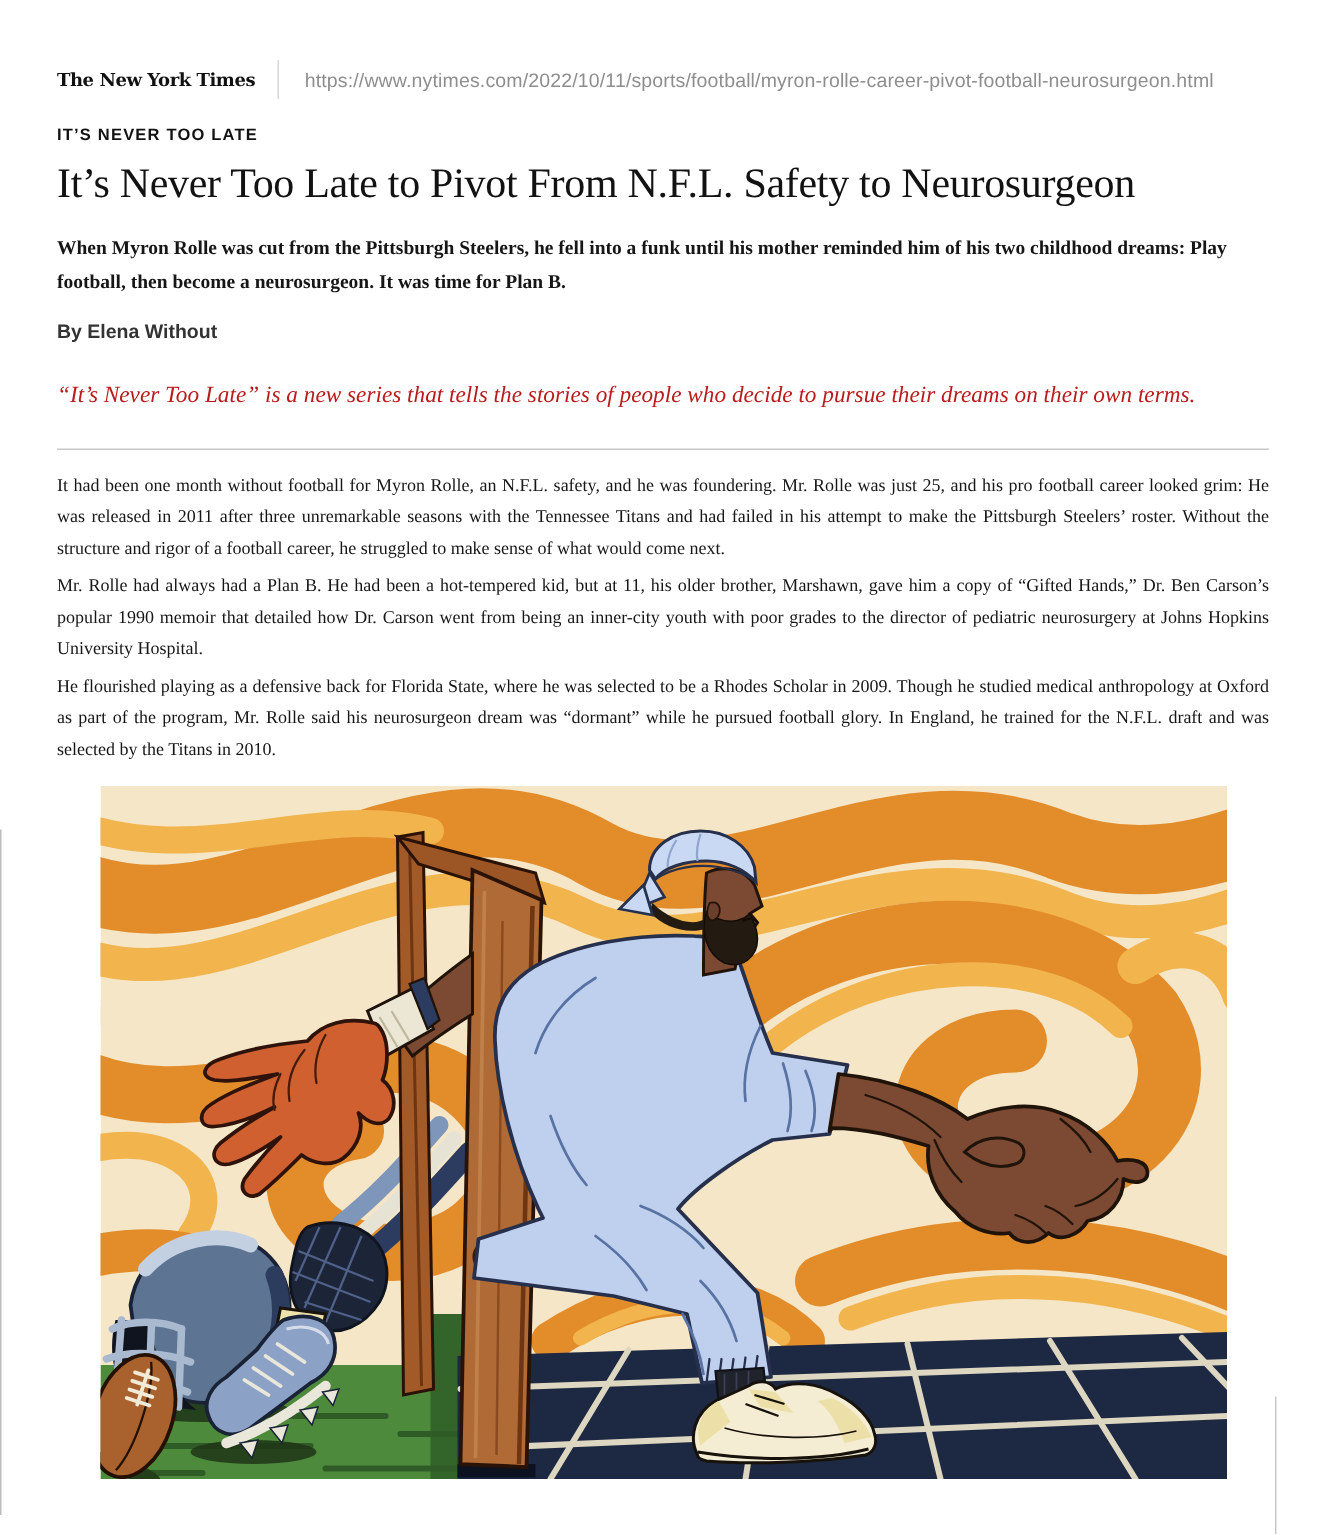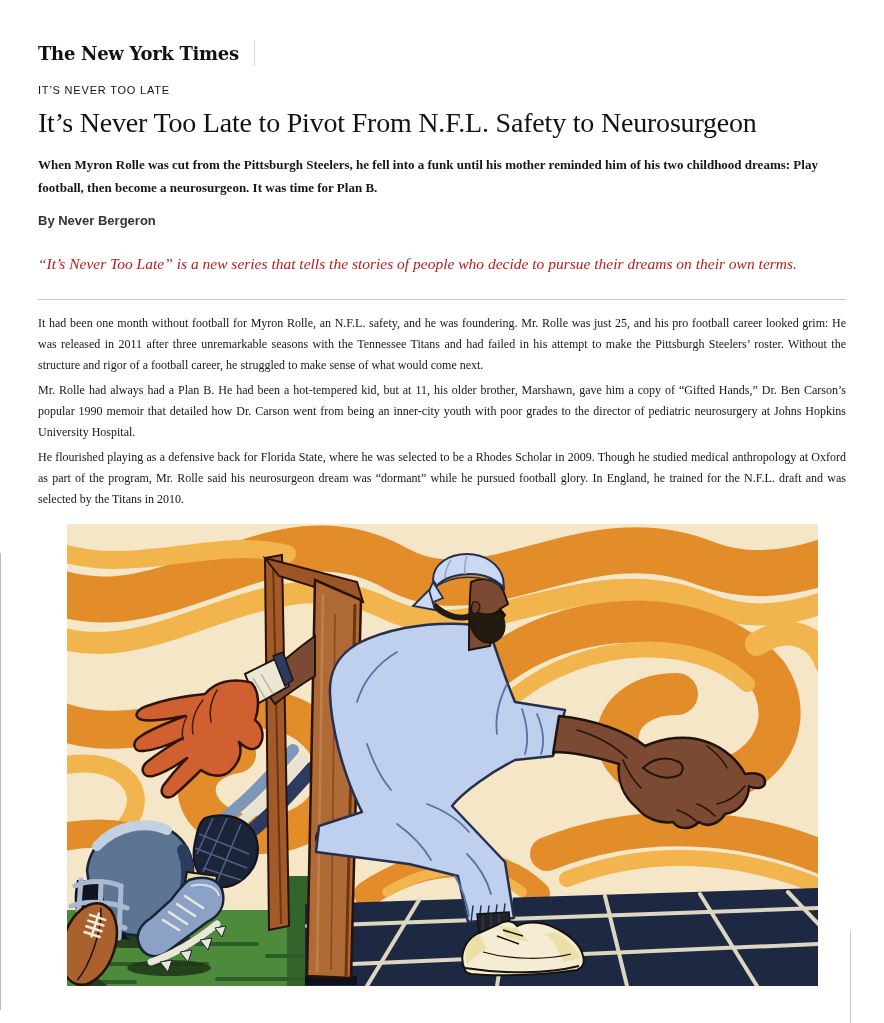--- a/index.html
+++ b/index.html
@@ -1,25 +1,25 @@
 <!DOCTYPE html>
 <html><head>
 <meta charset="utf-8">
 <style>
   html,body{margin:0;padding:0;background:#ffffff;}
   .page{position:relative;width:884px;height:1023px;background:#fff;overflow:hidden;
         font-family:"Liberation Sans",sans-serif;color:#121212;}
   
   .masthead{position:absolute;top:40px;left:38px;right:38px;display:flex;align-items:center;}
-  .brand{font-family:"DejaVu Serif",serif;font-weight:bold;font-size:18px;letter-spacing:-0.3px;color:#111;white-space:nowrap;}
+  .brand{font-family:"DejaVu Serif",serif;font-weight:bold;font-size:12px;letter-spacing:-0.3px;color:#111;white-space:nowrap;}
   .mast-divider{width:1px;height:26px;background:#d8d8d8;margin:0 17px 0 15px;}
   .url{font-size:13px;color:#8e8e8e;letter-spacing:0.1px;white-space:nowrap;}
   
   .article{position:absolute;top:84px;left:38px;width:808px;}
-  .kicker{font-size:11px;font-weight:normal;letter-spacing:0.8px;color:#121212;}
+  .kicker{font-size:11px;font-weight:bold;letter-spacing:0.8px;color:#121212;}
   .headline{font-family:"Liberation Serif",serif;font-weight:400;font-size:28px;line-height:36px;
             letter-spacing:-0.2px;color:#121212;margin-top:9px;}
   .summary{font-family:"Liberation Serif",serif;font-weight:700;font-size:13px;line-height:23px;
            color:#161616;margin-top:9px;}
   .byline{font-size:13px;font-weight:bold;color:#333;margin-top:14px;}
   .date{font-size:13px;color:#555;margin-top:6px;}
   .series-note{font-family:"Liberation Serif",serif;font-style:italic;font-size:15.5px;color:#b91c1c;margin-top:27px;}
   .rule{border:none;border-top:1px solid #c8c8c8;margin:26px 0 0 0;}
   .para{font-family:Liberation Serif, serif;font-size:12px;line-height:21px;color:#161616;
         text-align:justify;margin:4px 0 0 0;}
@@ -30,27 +30,28 @@
   .right-hairline{position:absolute;left:850px;top:931px;width:1px;height:92px;background:#c9c9c9;}
 </style>
 </head>
 <body>
 
 <div class="page">
 
   <div class="masthead">
     <span class="brand">The New York Times</span>
     <span class="mast-divider"></span>
+    <span class="url">https://www.nytimes.com/2022/10/11/sports/football/myron-rolle-career-pivot-football-neurosurgeon.html</span>
   </div>
 
   <div class="article">
     <div class="kicker">IT’S NEVER TOO LATE</div>
     <h1 class="headline" style="margin-bottom:12px;">It’s Never Too Late to Pivot From N.F.L. Safety to Neurosurgeon</h1>
     <div class="summary">When Myron Rolle was cut from the Pittsburgh Steelers, he fell into a funk until his mother reminded him of his two childhood dreams: Play football, then become a neurosurgeon. It was time for Plan B.</div>
-    <div class="byline">By Never Bergeron</div>
+    <div class="byline">By Elena Without</div>
     <div class="series-note">“It’s Never Too Late” is a new series that tells the stories of people who decide to pursue their dreams on their own terms.</div>
     <hr class="rule">
     <p class="para first">It had been one month without football for Myron Rolle, an N.F.L. safety, and he was foundering. Mr. Rolle was just 25, and his pro football career looked grim: He was released in 2011 after three unremarkable seasons with the Tennessee Titans and had failed in his attempt to make the Pittsburgh Steelers’ roster. Without the structure and rigor of a football career, he struggled to make sense of what would come next.</p>
     <p class="para">Mr. Rolle had always had a Plan B. He had been a hot-tempered kid, but at 11, his older brother, Marshawn, gave him a copy of “Gifted Hands,” Dr. Ben Carson’s popular 1990 memoir that detailed how Dr. Carson went from being an inner-city youth with poor grades to the director of pediatric neurosurgery at Johns Hopkins University Hospital.</p>
     <p class="para">He flourished playing as a defensive back for Florida State, where he was selected to be a Rhodes Scholar in 2009. Though he studied medical anthropology at Oxford as part of the program, Mr. Rolle said his neurosurgeon dream was “dormant” while he pursued football glory. In England, he trained for the N.F.L. draft and was selected by the Titans in 2010.</p>
 
     <div class="figure">
       <svg width="751" height="462" viewBox="0 0 751 462">
 
         <g stroke-linecap="round" fill="none">

